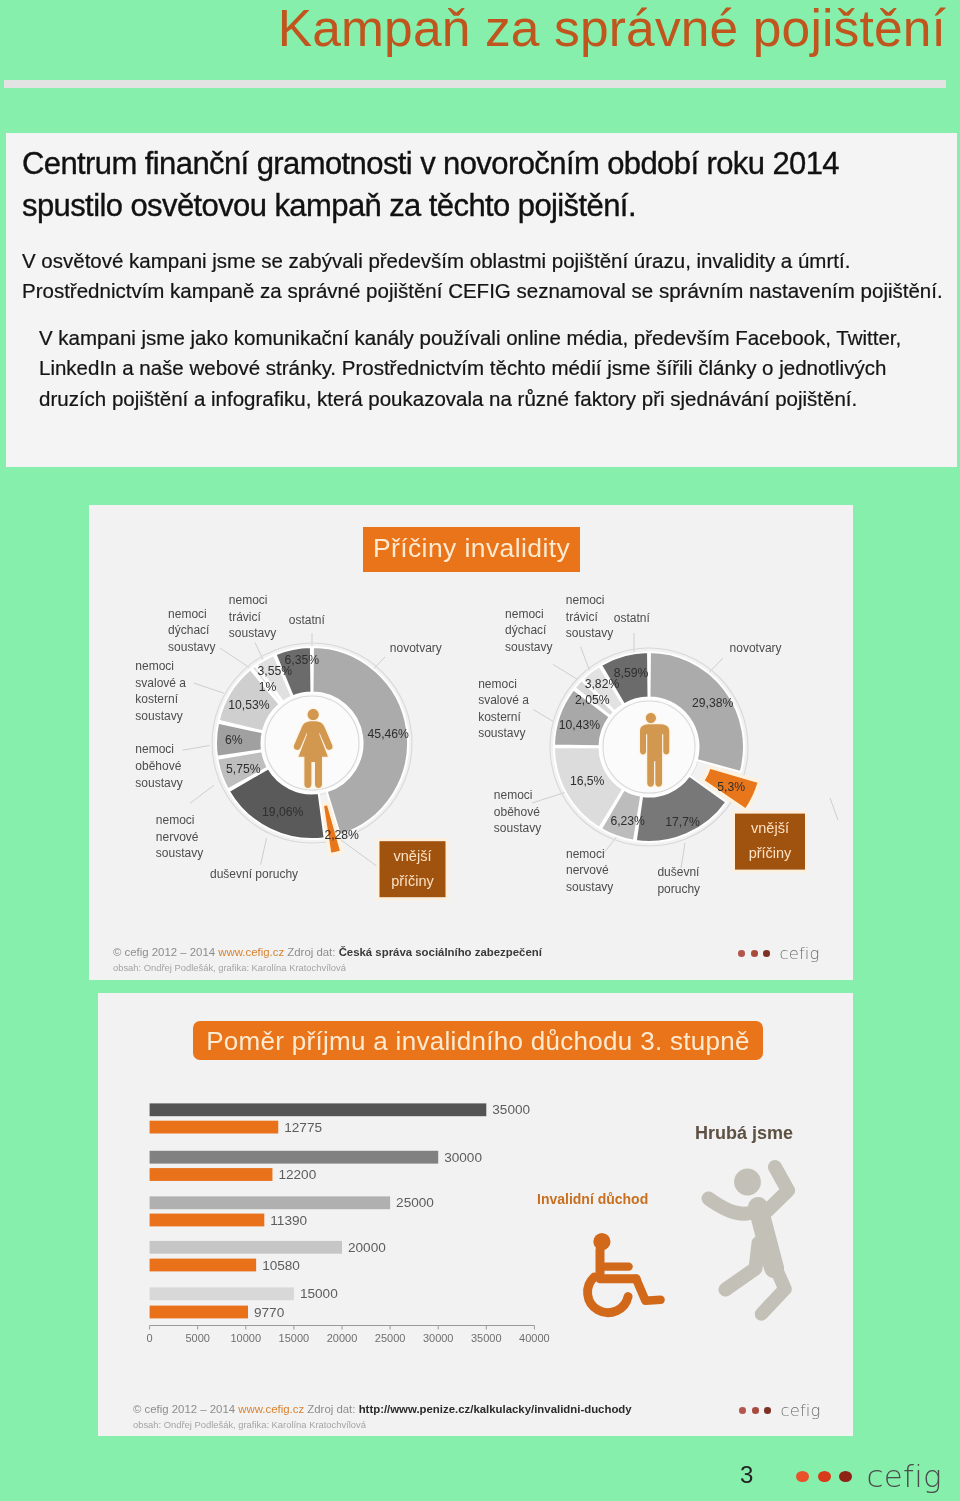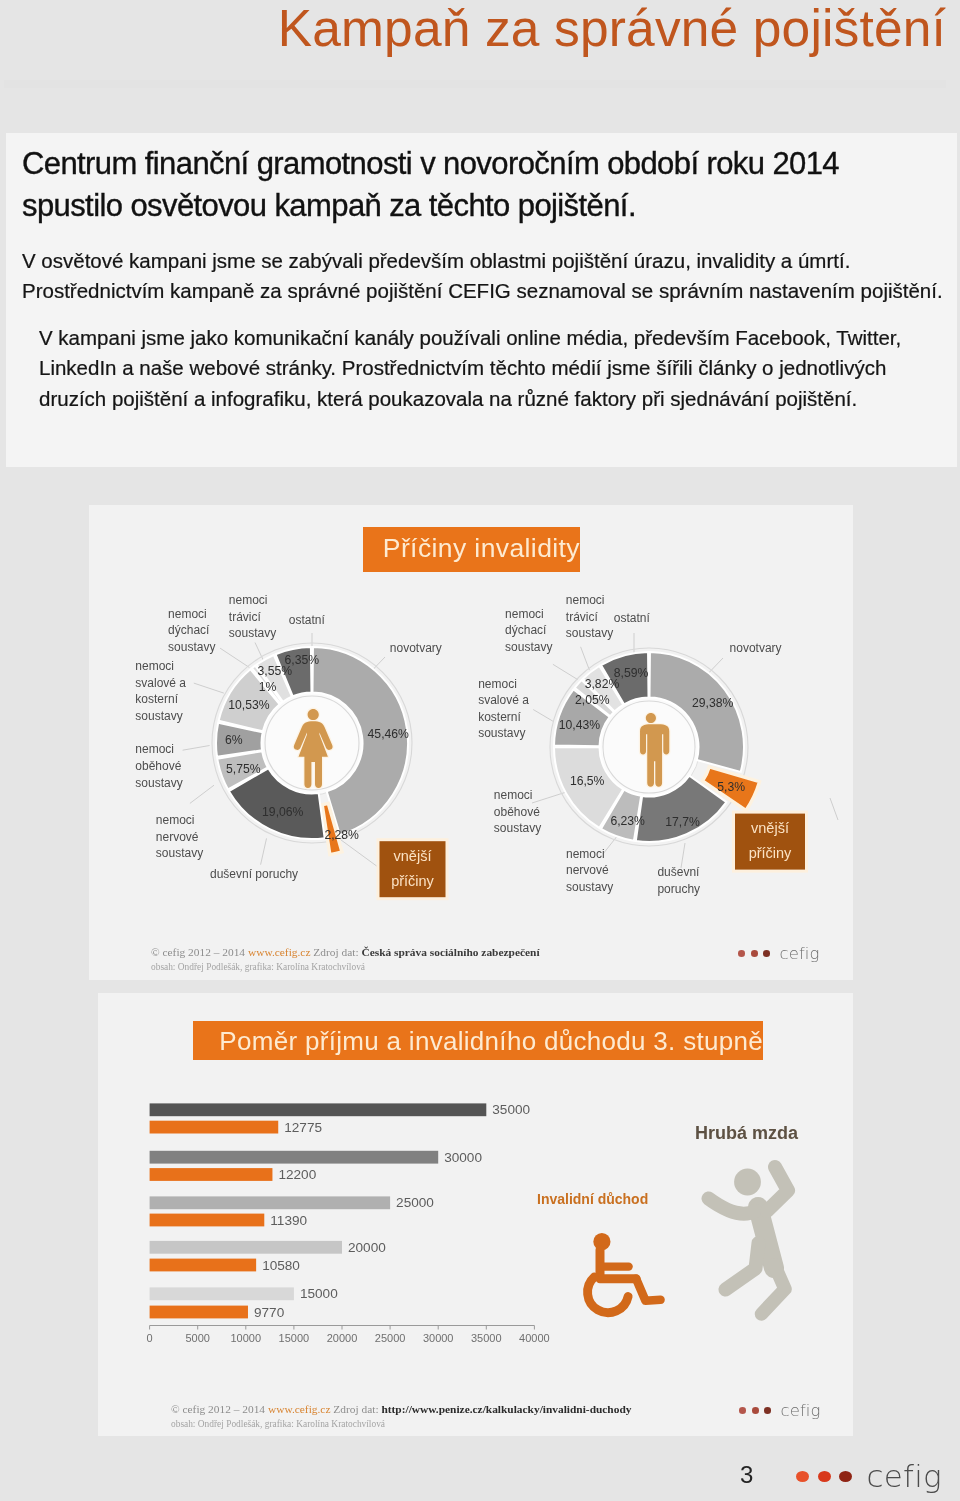--- a/index.html
+++ b/index.html
@@ -1,19 +1,19 @@
 <!DOCTYPE html>
 <html lang="cs"><head>
 <meta charset="utf-8">
 <title>Kampan</title>
 <style>
   html,body{margin:0;padding:0;background:#fff;}
   body{width:960px;height:1501px;
        font-family:"Liberation Sans",sans-serif;}
-  .page{position:relative;width:960px;height:1501px;overflow:hidden;background:#e5e5e5;}
+  .page{position:relative;width:960px;height:1501px;overflow:hidden;background:#86efac;}
 
   
   .slide-title{position:absolute;left:0;top:1px;width:946px;text-align:right;
       font-size:51.5px;line-height:55px;color:#c0561e;font-weight:400;
       letter-spacing:0.15px;font-family:"Liberation Sans",sans-serif;}
   .title-rule{position:absolute;left:4px;top:80px;width:942px;height:8px;
       background:#e3e3e3;}
 
   
   .body-block{position:absolute;left:6px;top:133px;width:951px;height:334px;
@@ -28,29 +28,29 @@
   .p1{top:113px;}
   .p2{top:190px;margin-left:17px;}
 
   
   .info{position:absolute;background:#f2f2f2;overflow:hidden;}
   #info1{left:89px;top:505px;width:764px;height:475px;}
   #info2{left:98px;top:993px;width:755px;height:443px;}
 
   
   .orange-bar{position:absolute;background:#e9741a;color:#fdead1;
-      font-family:"Liberation Sans",sans-serif;font-weight:400;text-align:right;}
+      font-family:"Liberation Sans",sans-serif;font-weight:400;text-align:center;}
   #bar1{left:274px;top:22px;width:217px;height:45px;font-size:26.5px;line-height:43px;
         letter-spacing:0.4px;}
   #bar2{left:95px;top:28px;width:570px;height:39px;font-size:26px;line-height:41px;
-        letter-spacing:0.3px;}
-
-  
-  .info-foot{position:absolute;left:24px;font-family:Liberation Serif, serif;
-      color:#9a9a9a;margin-left:38px;}
+        letter-spacing:0.3px;border-radius:7px;}
+
+  
+  .info-foot{position:absolute;left:24px;font-family:Liberation Sans, sans-serif;
+      color:#9a9a9a;}
   .foot-l1{font-size:11.4px;line-height:13px;white-space:nowrap;}
   .foot-l2{font-size:9.4px;line-height:13px;color:#a4a4a4;white-space:nowrap;}
   .foot-l1 .src{color:#d8832f;}
   .foot-l1 .strong{color:#3a3a3a;font-weight:bold;}
   .foot-l1 .lbl{color:#8d8d8d;}
   .foot-l1 .url{color:#2b2b2b;font-weight:bold;}
 
   .cefig-mini{position:absolute;display:flex;align-items:center;gap:5.5px;}
   .cefig-mini .dot{width:7px;height:6.4px;border-radius:50%;}
   .cefig-mini .w{font-family:"DejaVu Sans",sans-serif;font-weight:300;font-size:16.5px;
@@ -289,21 +289,21 @@
         <g>
           <path d="M660.0 214.0 L676.0 275.0" stroke="#c3c1b7" stroke-width="20" fill="none" stroke-linecap="round" stroke-linejoin="round"></path>
           <path d="M610.5 205.5 Q640 227 657.0 218.0" stroke="#c3c1b7" stroke-width="14" fill="none" stroke-linecap="round" stroke-linejoin="round"></path>
           <path d="M677.0 174.0 L690.0 197.5 L669.0 218.0" stroke="#c3c1b7" stroke-width="14" fill="none" stroke-linecap="round" stroke-linejoin="round"></path>
           <path d="M660.5 250.0 L657.5 275.5 L627.5 296.5" stroke="#c3c1b7" stroke-width="14" fill="none" stroke-linecap="round" stroke-linejoin="round"></path>
           <path d="M676.5 272.0 L687.0 296.0 L663.5 321.0" stroke="#c3c1b7" stroke-width="13.5" fill="none" stroke-linecap="round" stroke-linejoin="round"></path>
           <circle cx="649.5" cy="189" r="13.4" fill="#c3c1b7"></circle>
         </g>
       </svg>
 
-    <div class="legend-lbl" id="leg-wage">Hrubá mzda</div>
+    <div class="legend-lbl" id="leg-wage">Hrubá jsme</div>
     <div class="legend-lbl" id="leg-pension">Invalidní důchod</div>
 
     <div class="info-foot foot-l1" style="top:410px;left:35px">
       <span class="lbl">© cefig 2012 – 2014</span>
       <span class="src">www.cefig.cz</span>
       <span class="lbl">Zdroj dat:</span>
       <span class="url">http://www.penize.cz/kalkulacky/invalidni-duchody</span>
     </div>
     <div class="info-foot foot-l2" style="top:425px;left:35px">obsah: Ondřej Podlešák, grafika: Karolína Kratochvílová</div>
     <div class="cefig-mini" style="left:641px;top:409px">

